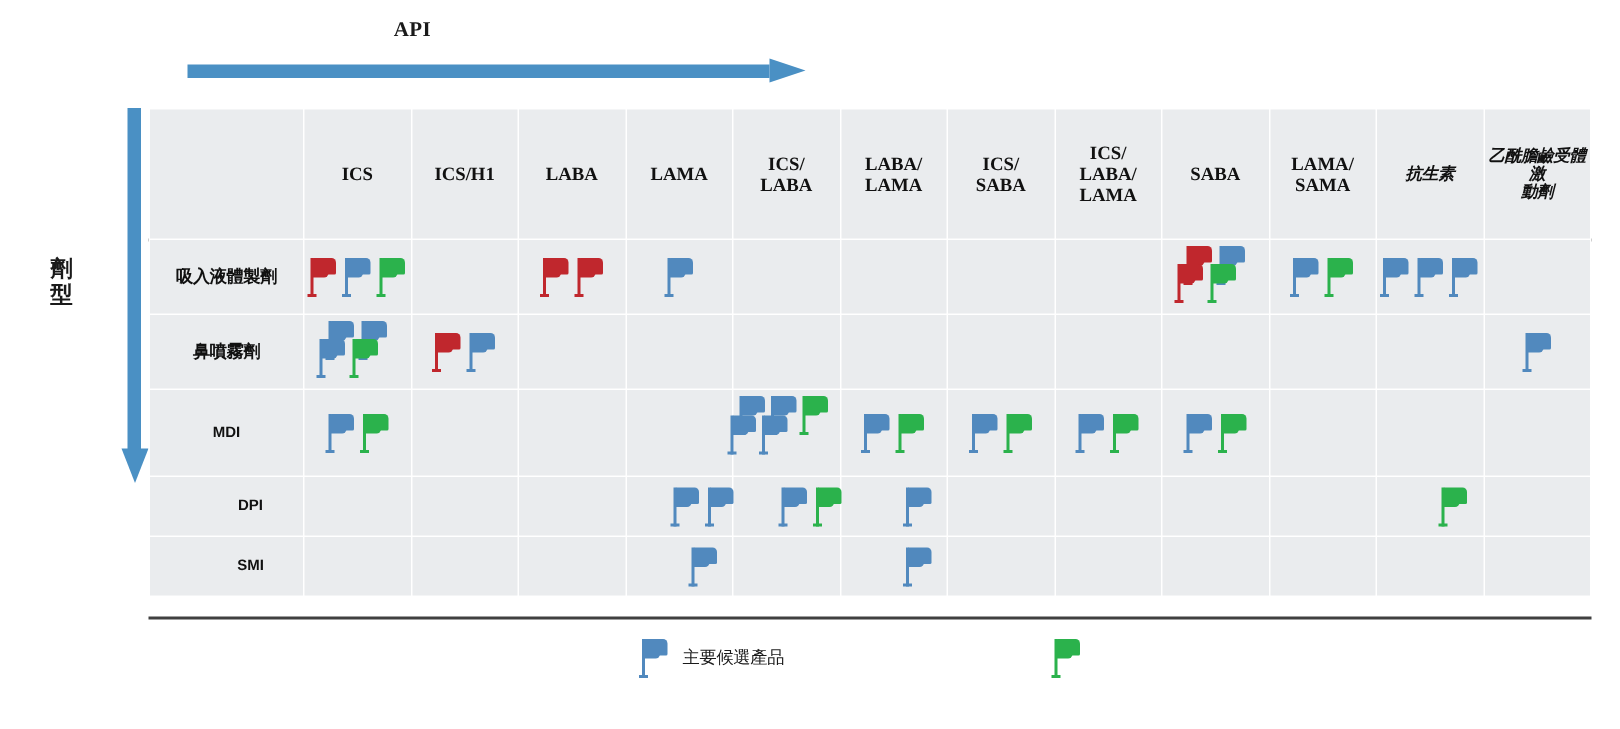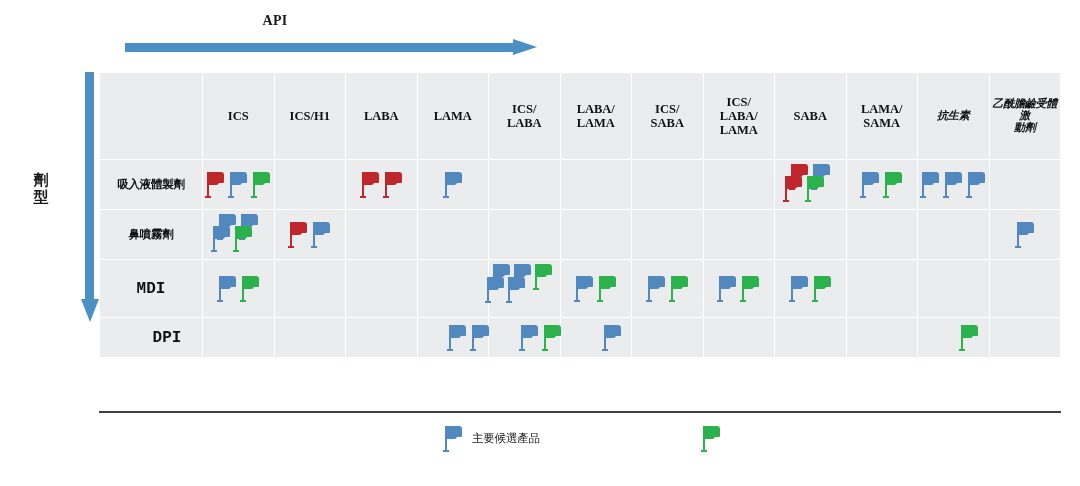--- a/index.html
+++ b/index.html
@@ -122,24 +122,24 @@
   #matrix thead th.cjk-head {
     font-family: "DejaVu Sans", sans-serif;
     font-size: 11px;
     letter-spacing: -.2px;
     font-style: italic;
   }
   #matrix thead th.corner { width: 102px; }
 
   #matrix tbody td.rowlabel {
     text-align: center;
-    font-size: 16px;
+    font-size: 10px;
     font-weight: bold;
     color: #111;
-    font-family: Liberation Mono, monospace;
+    font-family: Liberation Sans, sans-serif;
   }
   #matrix tbody td.rowlabel.cjk {
     font-family: "DejaVu Sans", sans-serif;
     font-size: 11.5px;
     letter-spacing: -.3px;
   }
   #matrix tbody tr.r-tall td { height: 49px; }
   #matrix tbody tr.r-mdi td { height: 57px; }
   #matrix tbody tr.r-short td { height: 39px; padding-left: 32px; }
 
@@ -242,21 +242,21 @@
   }
   .legend-item .lg-label {
     font-family: "DejaVu Sans", sans-serif;
     font-size: 11.5px;
     color: #1a1a1a;
     letter-spacing: -.2px;
     padding-top: 7px;
     white-space: nowrap;
   }
   #legend-0 { left: 101px; top: 0; }
-  #legend-1 { left: 343px; top: 0; }
+  #legend-1 { left: 326px; top: 0; }
   #legend-2 { left: 601px; top: 0; }
 </style>
 </head>
 <body>
 
 <div id="api-title">API</div>
 <div id="api-arrow">
   <div class="shaft"></div>
   <div class="head"></div>
 </div>
@@ -601,20 +601,49 @@
         <td></td>
         <td></td>
         <td>
           <div class="flags">
             <div class="flag green">
               <div class="pole"></div>
               <div class="cloth"></div>
             </div>
           </div>
         </td>
+        <td></td>
+      </tr>
+      <tr class="r-short">
+        <td class="rowlabel">SMI</td>
+        <td></td>
+        <td></td>
+        <td></td>
+        <td>
+          <div class="flags">
+            <div class="flag blue">
+              <div class="pole"></div>
+              <div class="cloth"></div>
+            </div>
+          </div>
+        </td>
+        <td></td>
+        <td>
+          <div class="flags">
+            <div class="flag blue">
+              <div class="pole"></div>
+              <div class="cloth"></div>
+            </div>
+          </div>
+        </td>
+        <td></td>
+        <td></td>
+        <td></td>
+        <td></td>
+        <td></td>
         <td></td>
       </tr>
     </tbody>
 </table>
 <div id="rule-bottom"></div>
 
 <div id="legend">
     <div class="legend-item" id="legend-1">
       <div class="flag blue">
         <div class="pole"></div>

